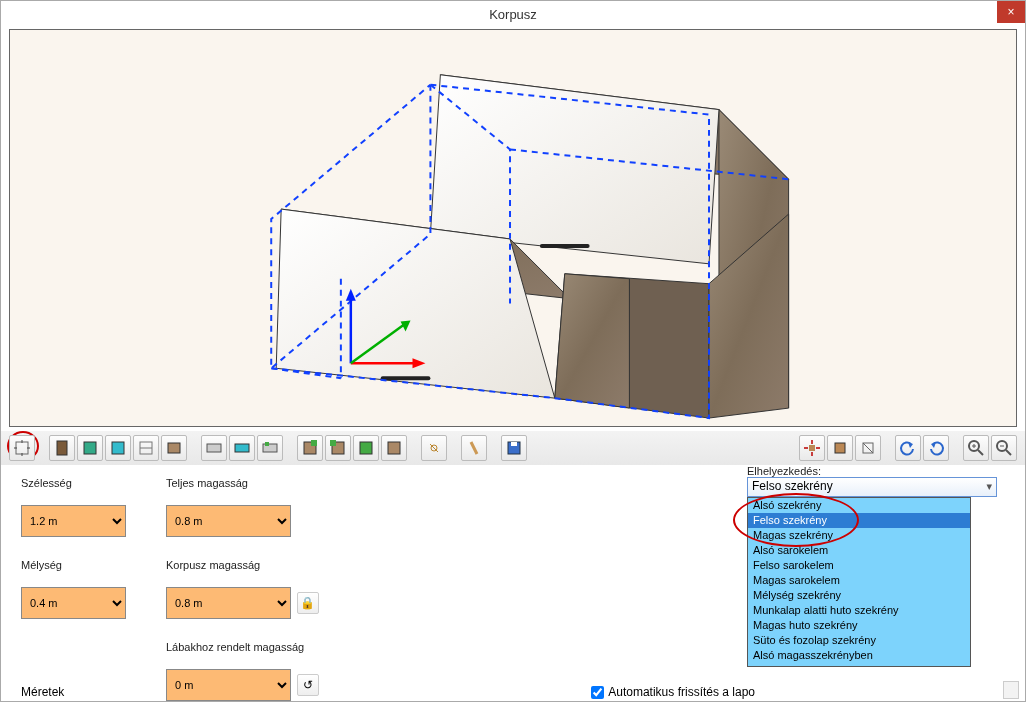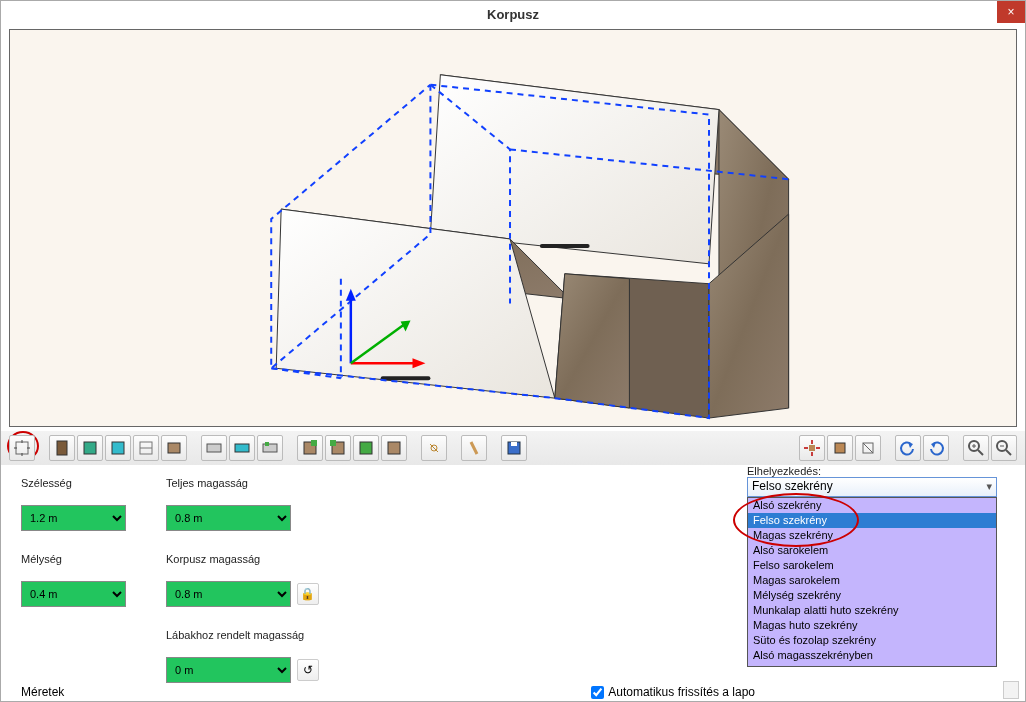--- a/index.html
+++ b/index.html
@@ -1,37 +1,37 @@
 <!DOCTYPE html>
 <html><head>
 <meta charset="utf-8">
 <style>
   * { box-sizing: border-box; margin: 0; padding: 0; font-family: 'Segoe UI', Tahoma, sans-serif; font-size: 12px; }
   body { background: #fff; width: 1026px; height: 702px; position: relative; border: 1px solid #aaa; overflow: hidden; }
   .titlebar { height: 26px; background: #fff; display: flex; align-items: center; position: relative; }
-  .titlebar .title { position: absolute; left: 50%; transform: translateX(-50%); color: #333; font-size: 13px; font-weight: bold; }
+  .titlebar .title { position: absolute; left: 50%; transform: translateX(-50%); color: #333; font-size: 13px; }
   .titlebar .close { width: 28px; height: 22px; background: #c0392b; position: absolute; right: 0; top: 0; display: flex; align-items: center; justify-content: center; color: #fff; font-size: 14px; }
   .viewport-wrap { padding: 2px 8px 4px 8px; }
   .viewport { width: 100%; height: 398px; background: #faf5ee; border: 1px solid #666; position: relative; overflow: hidden; }
   .circle-highlight { position: absolute; border: 2px solid #cc0000; border-radius: 50%; }
   .toolbar { padding: 4px 8px; background: linear-gradient(#f3f3f3,#e8e8e8); display: flex; gap: 2px; align-items: center; }
   .tbutton { width: 26px; height: 26px; border: 1px solid #bbb; background: linear-gradient(#fdfdfd,#e9e9e9); border-radius: 2px; display: flex; align-items: center; justify-content: center; font-size: 12px; cursor: pointer; position: relative; overflow: hidden; }
   .tbutton svg { display: block; }
   .sep { width: 10px; }
   .grow { flex: 1; }
   .bottom { padding: 12px 20px 8px 20px; display: flex; gap: 40px; position: relative; }
   .col { display: flex; flex-direction: column; gap: 16px; }
   .field-label { font-size: 11px; color: #222; margin-bottom: 0; }
-  .combo { width: 105px; height: 26px; border: 1px solid #888; background: #22c55e; font-size: 11px; padding: 0 4px; }
+  .combo { width: 105px; height: 32px; border: 1px solid #888; background: #fdba74; font-size: 11px; padding: 0 4px; }
   .row { display: flex; align-items: center; gap: 6px; }
   .iconbtn { width: 22px; height: 22px; border: 1px solid #ccc; background: linear-gradient(#fff,#eee); display: flex; align-items: center; justify-content: center; font-size: 11px; border-radius: 2px; }
   .right-col { position: absolute; right: 26px; top: 0; width: 252px; }
   .eh-select { width: 250px; height: 20px; border: 1px solid #6694d8; background: linear-gradient(#fff,#e8f0fa); font-size: 11px; padding: 1px 4px; position: relative; }
   .eh-select::after { content: '▾'; position: absolute; right: 4px; top: 2px; color: #555; }
-  .listbox { width: 250px; border: 1px solid #555; background: #c4b5fd; max-height: 170px; overflow: hidden; }
+  .listbox { width: 224px; border: 1px solid #555; background: #7dd3fc; max-height: 170px; overflow: hidden; }
   .listitem { padding: 0 5px; line-height: 15px; font-size: 11px; cursor: default; white-space: nowrap; }
   .listitem.sel { background: #2d7dd3; color: #fff; }
   .statusbar { position: absolute; bottom: 2px; left: 20px; right: 20px; display: flex; align-items: center; justify-content: space-between; font-size: 11px; }
   .checkbox-row { display: flex; align-items: center; gap: 4px; margin-right: 250px; padding-left: 39px; }
   .scroll-stub { position: absolute; right: 6px; bottom: 2px; width: 16px; height: 18px; border: 1px solid #ccc; background: #f3f3f3; }
 </style>
 </head>
 <body>
 
 <div class="titlebar">

